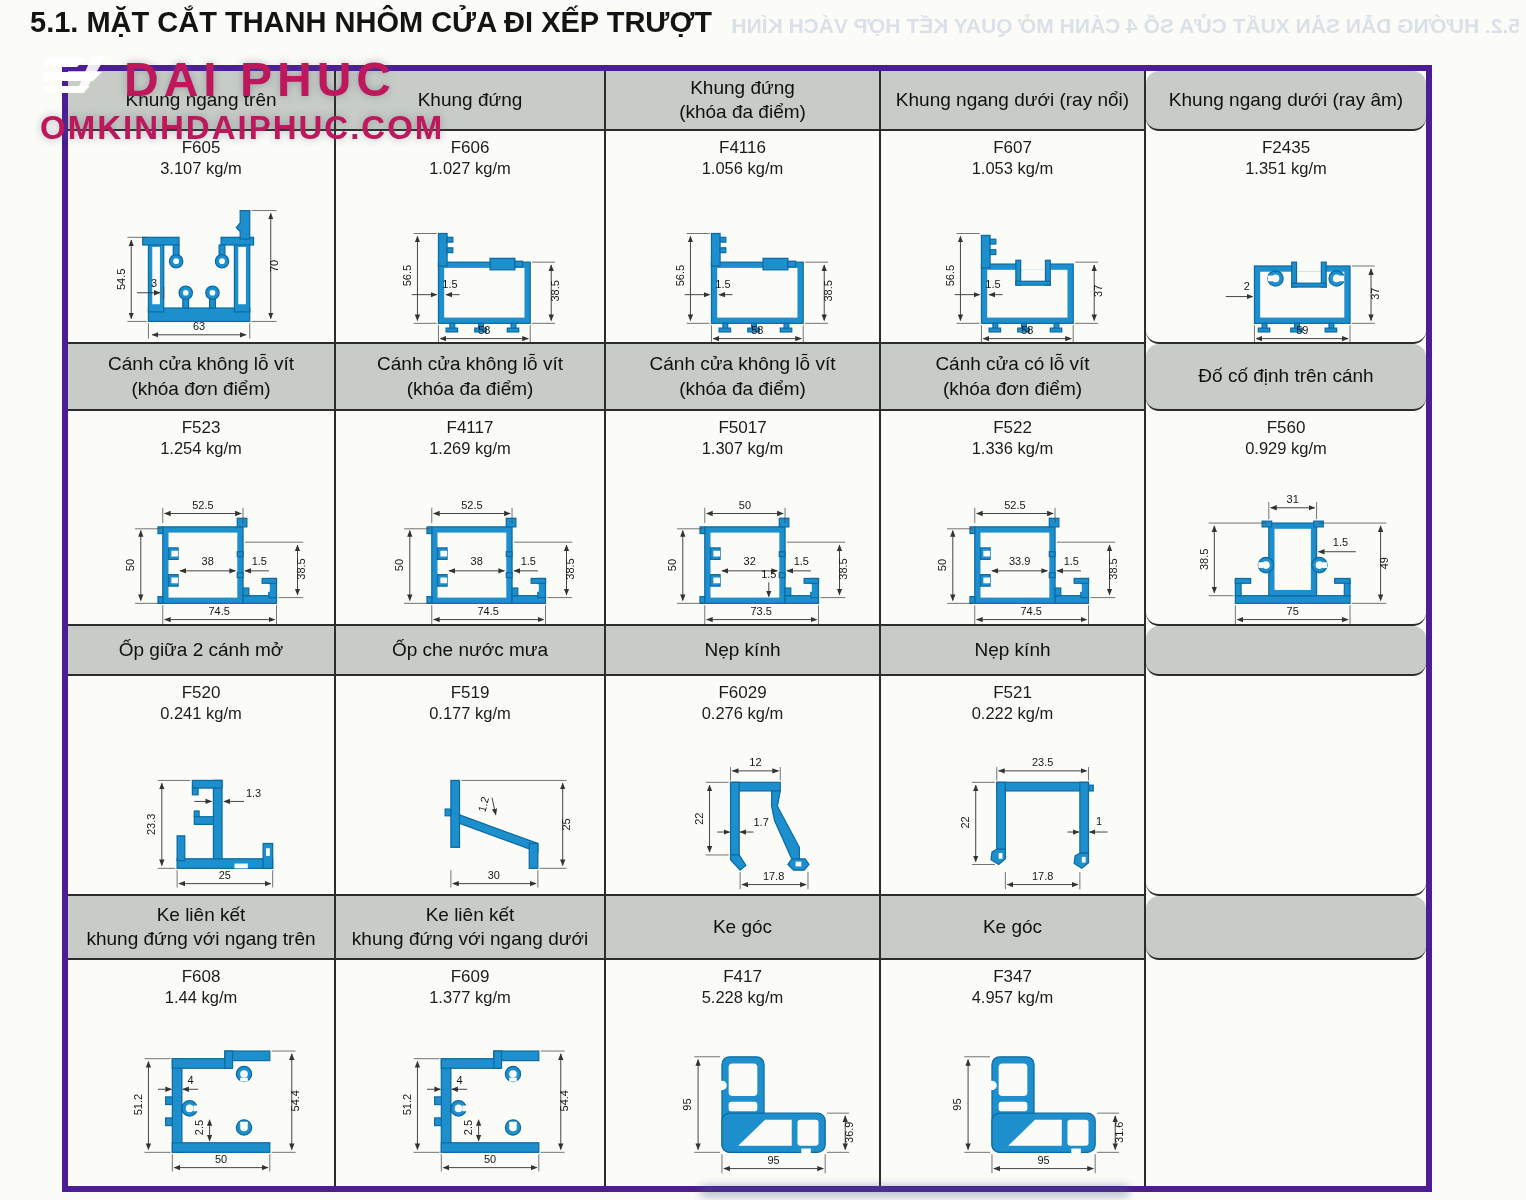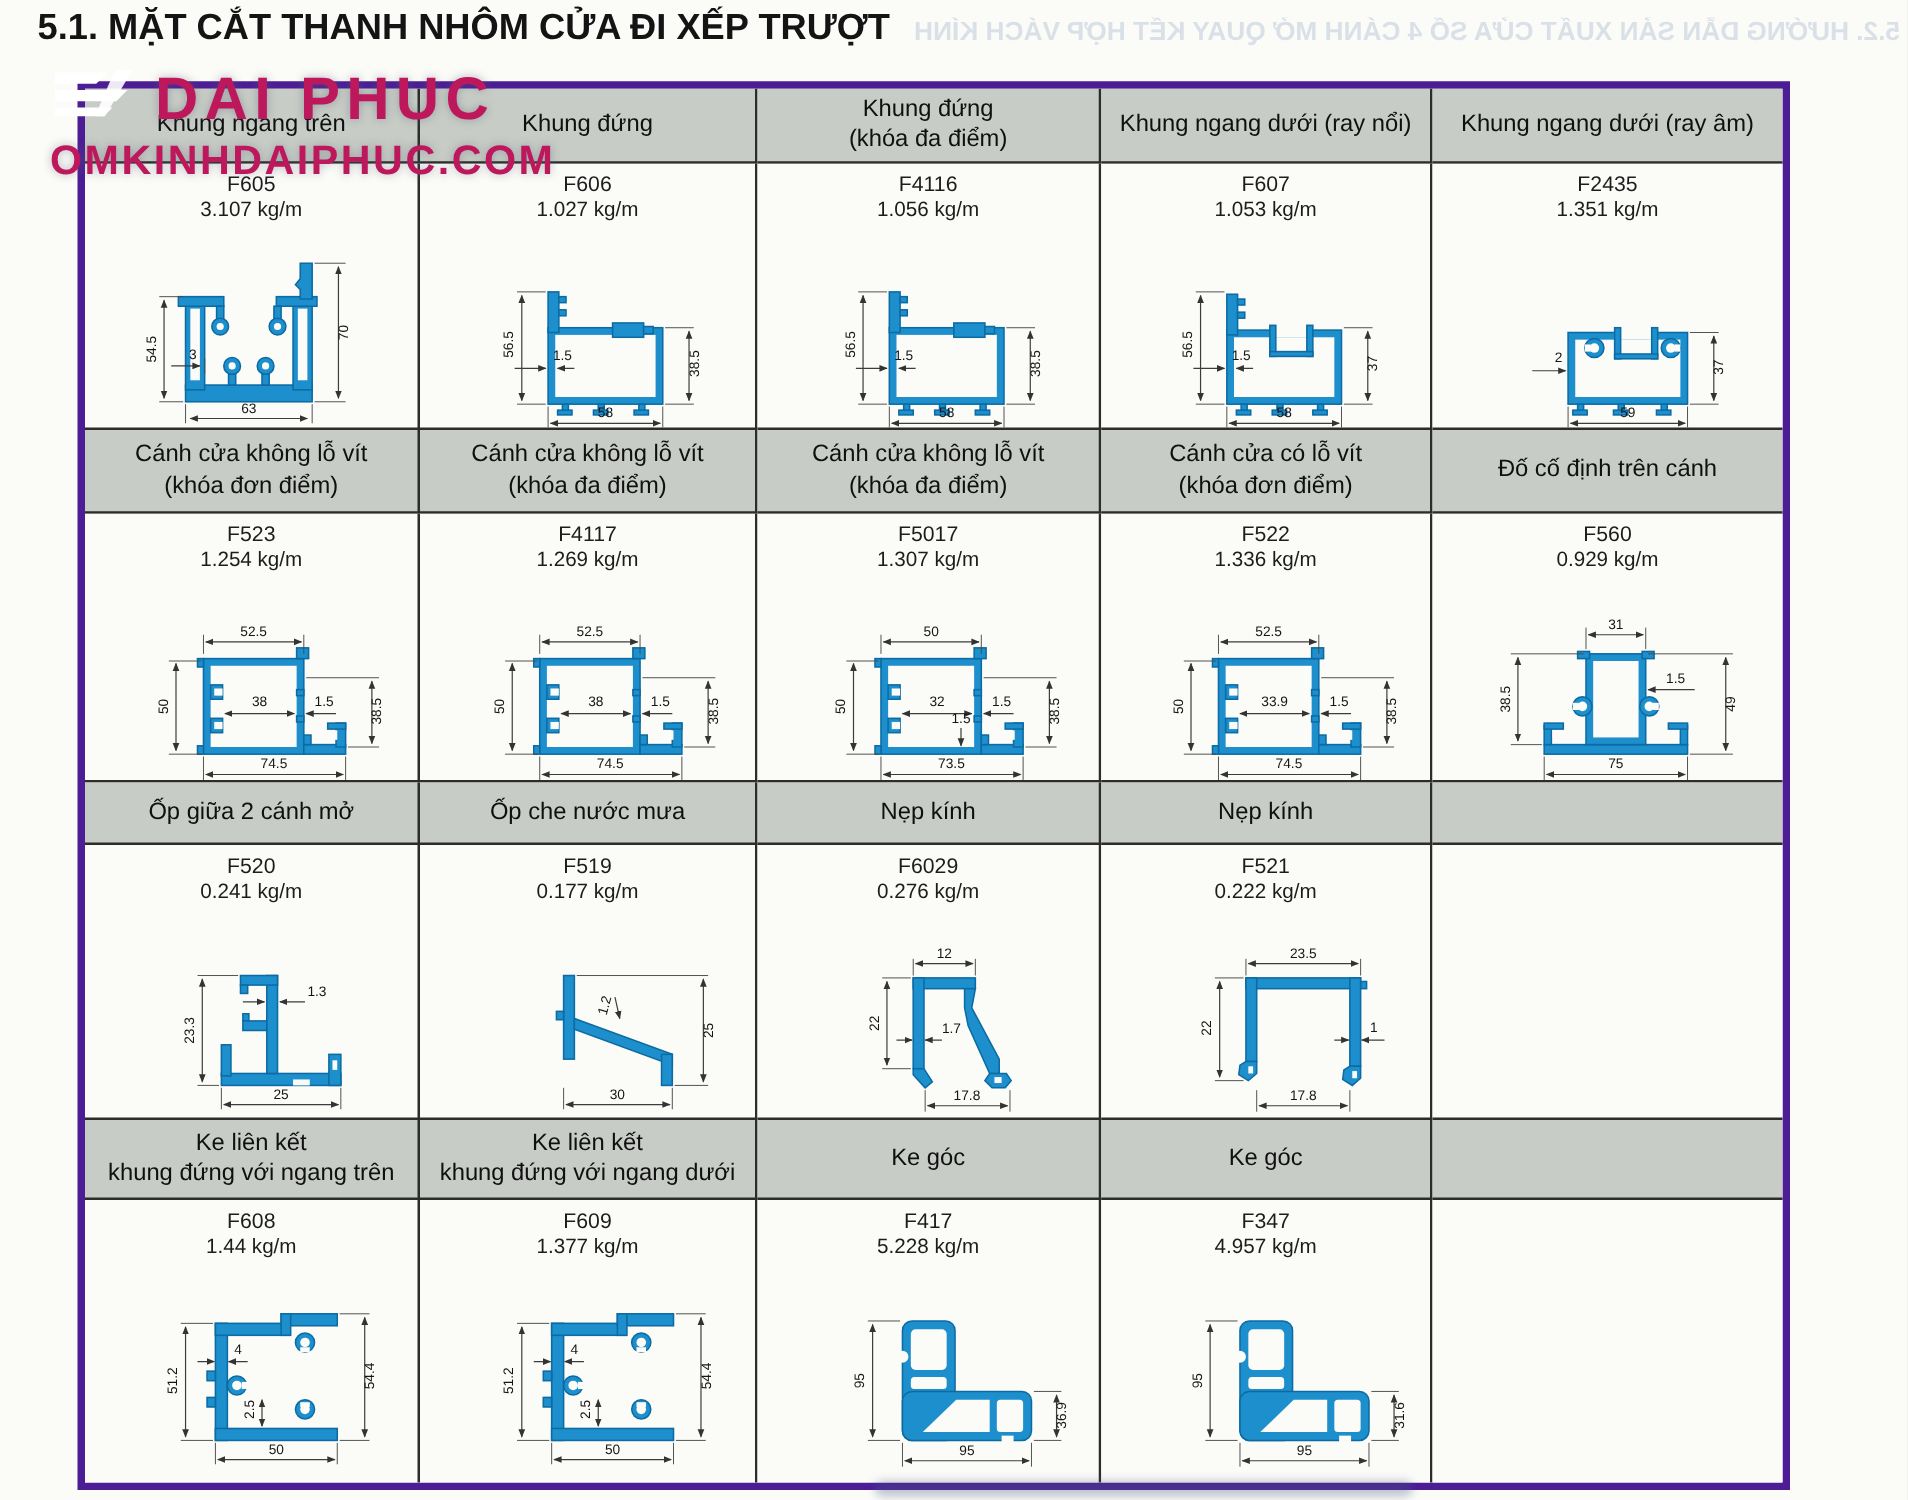--- a/index.html
+++ b/index.html
@@ -12,21 +12,21 @@
   .tbl{position:absolute;left:62px;top:65px;display:grid;
        grid-template-columns:268px 270px 275px 265px 280px;
        grid-template-rows:60px 213px 67px 215px 50px 220px 64px 226px;
        border:6px solid #4c1d95;background:#fbfbf8;}
   .hc{background:#c7ccc6;border-right:2px solid #2c2c2c;border-bottom:2px solid #2c2c2c;
       display:flex;align-items:center;justify-content:center;text-align:center;
       font-size:19px;color:#101010;white-space:pre-line;line-height:1.28;
       padding:2px 6px;box-sizing:border-box;}
   .bc{background:#fbfbf8;border-right:2px solid #2c2c2c;border-bottom:2px solid #2c2c2c;
       text-align:center;padding-top:7px;box-sizing:border-box;overflow:hidden;}
-  .tbl > :nth-child(5n){border-right:none;}
+  .tbl > :nth-child(5n){border-right:none;border-radius:13px;}
   .tbl > :nth-child(n+36){border-bottom:none;}
   .code{font-size:17px;color:#1c1c1c;}
   .wt{font-size:16.5px;color:#1c1c1c;margin-top:1px;}
   svg.draw{display:block;margin:2px auto 0;}
   .dl{stroke:#3c3c3c;stroke-width:1;fill:none;marker-start:url(#arr);marker-end:url(#arr);}
   .dla{stroke:#3c3c3c;stroke-width:1;fill:none;marker-end:url(#arr);}
   .ext{stroke:#4a4a4a;stroke-width:.8;fill:none;}
   .dt{font-family:"Liberation Sans",sans-serif;font-size:11.5px;fill:#161616;text-anchor:middle;}
   .logo{position:absolute;left:40px;top:54px;z-index:5;color:#be185d;}
   .logo-row{display:flex;align-items:center;}

